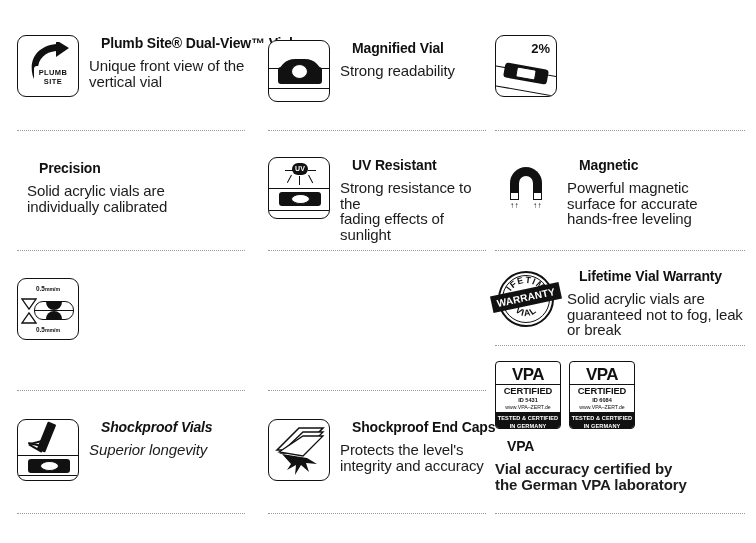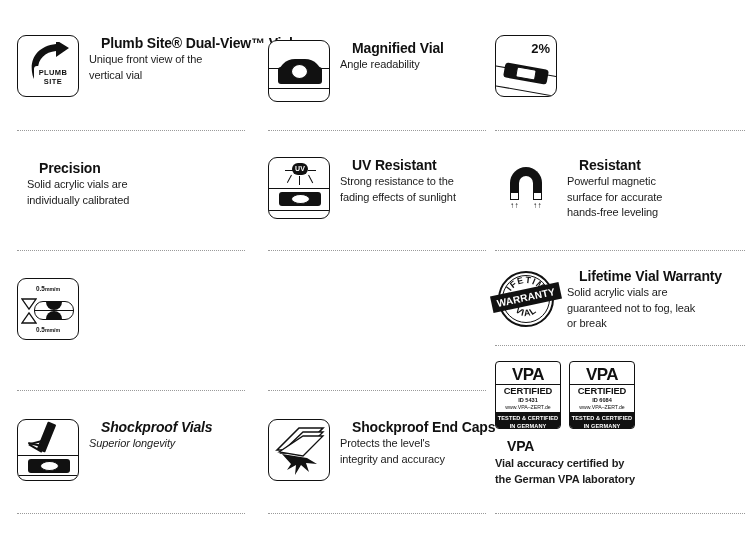--- a/index.html
+++ b/index.html
@@ -58,26 +58,26 @@
   .f-title {
     font-size: 14px;
     font-weight: bold;
     line-height: 15px;
     color: #111;
     letter-spacing: -0.15px;
     white-space: nowrap;
     padding-left: 12px;
   }
   .f-desc {
-    font-size: 11px;
+    font-size: 15px;
     font-weight: normal;
     line-height: 15.6px;
     color: #1c1c1c;
     letter-spacing: -0.1px;
-    margin-top: 1px;
+    margin-top: 7px;
   }
   .divider {
     position: absolute;
     height: 0;
     border-top: 1.2px dotted #9a9a9a;
   }
 
   
   .vial {
     position: absolute;
@@ -484,21 +484,21 @@
         <div class="icon-frame">
           <div class="hline" style="top:27px;"></div>
           <div class="hline" style="top:47px;"></div>
           <div class="mag-hump"></div>
           <div class="mag-body"></div>
           <div class="mag-bubble"></div>
         </div>
       </div>
       <div class="text-block">
         <div class="f-title">Magnified Vial</div>
-        <div class="f-desc" style="white-space:pre-line;">Angle readability</div>
+        <div class="f-desc" style="white-space:pre-line;">Strong readability</div>
       </div>
     </div>
     <div class="divider" style="left:10px; top:130px; width:218px;"></div>
 
     <div class="feature-item" style="left:10px; top:157px;">
       <div class="icon-box">
         <div class="icon-frame">
           <div class="uv-sun">UV</div>
           <div class="ray" style="left:30px; top:18px; transform:rotate(0deg);"></div>
           <div class="ray" style="left:22px; top:17px; transform:rotate(28deg);"></div>
@@ -559,21 +559,21 @@
     <div class="feature-item" style="left:5px; top:157px;">
       <div class="icon-box">
         <div class="magnet-u"></div>
         <div class="icon-frame" style="z-index:-1;"></div>
         <div class="mag-leg" style="left:15px;"></div>
         <div class="mag-leg" style="left:38px;"></div>
         <div class="mag-arrows" style="left:15px;">↑↑</div>
         <div class="mag-arrows" style="left:38px;">↑↑</div>
       </div>
       <div class="text-block">
-        <div class="f-title">Resistant</div>
+        <div class="f-title">Magnetic</div>
         <div class="f-desc" style="white-space:pre-line;">Powerful magnetic
 surface for accurate
 hands-free leveling</div>
       </div>
     </div>
     <div class="divider" style="left:5px; top:250px; width:250px;"></div>
 
     <div class="feature-item" style="left:5px; top:268px;">
       <div class="icon-box">
         <div class="stamp"></div>

